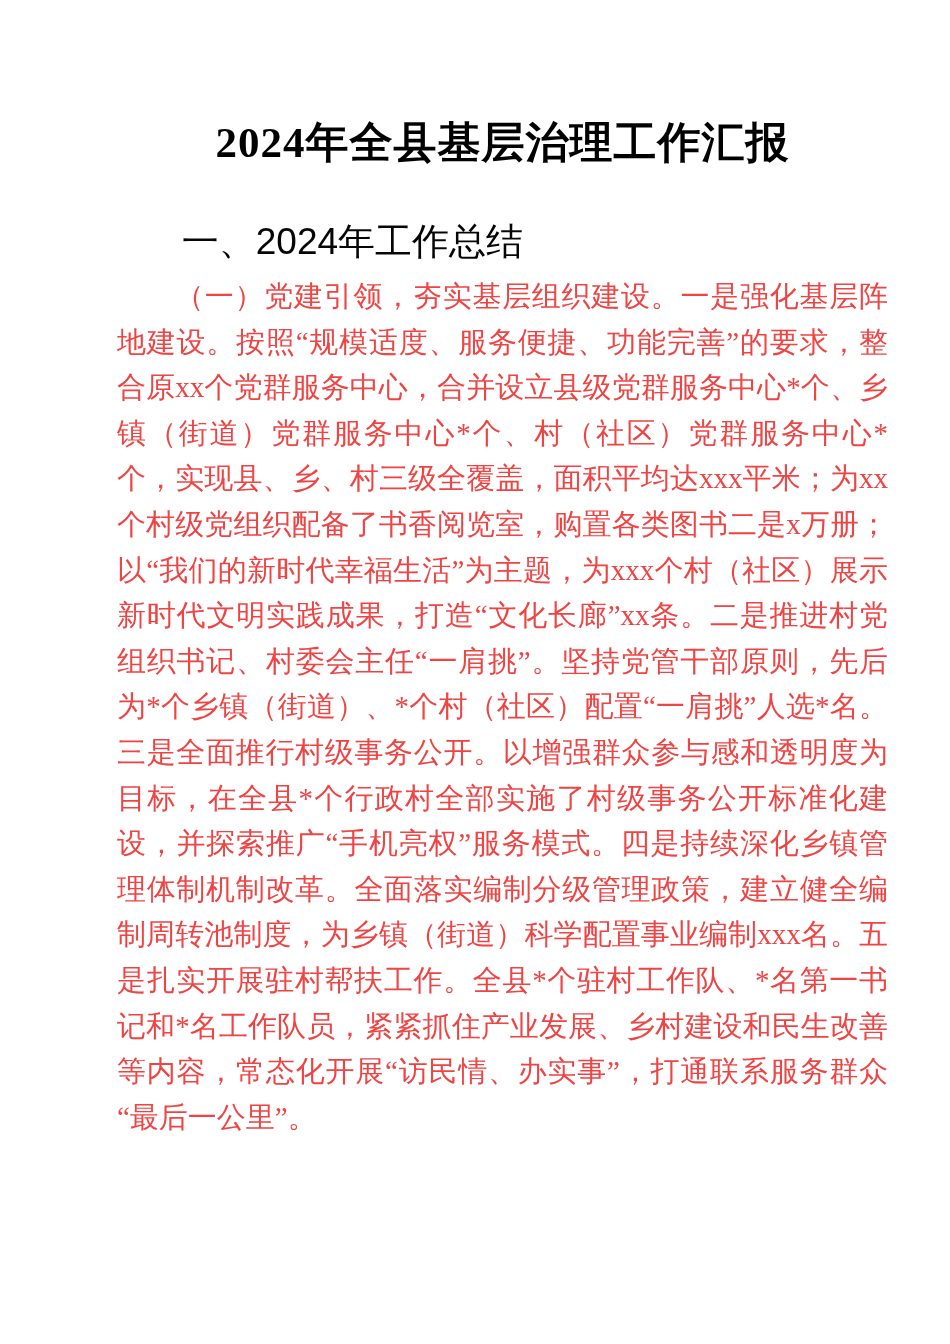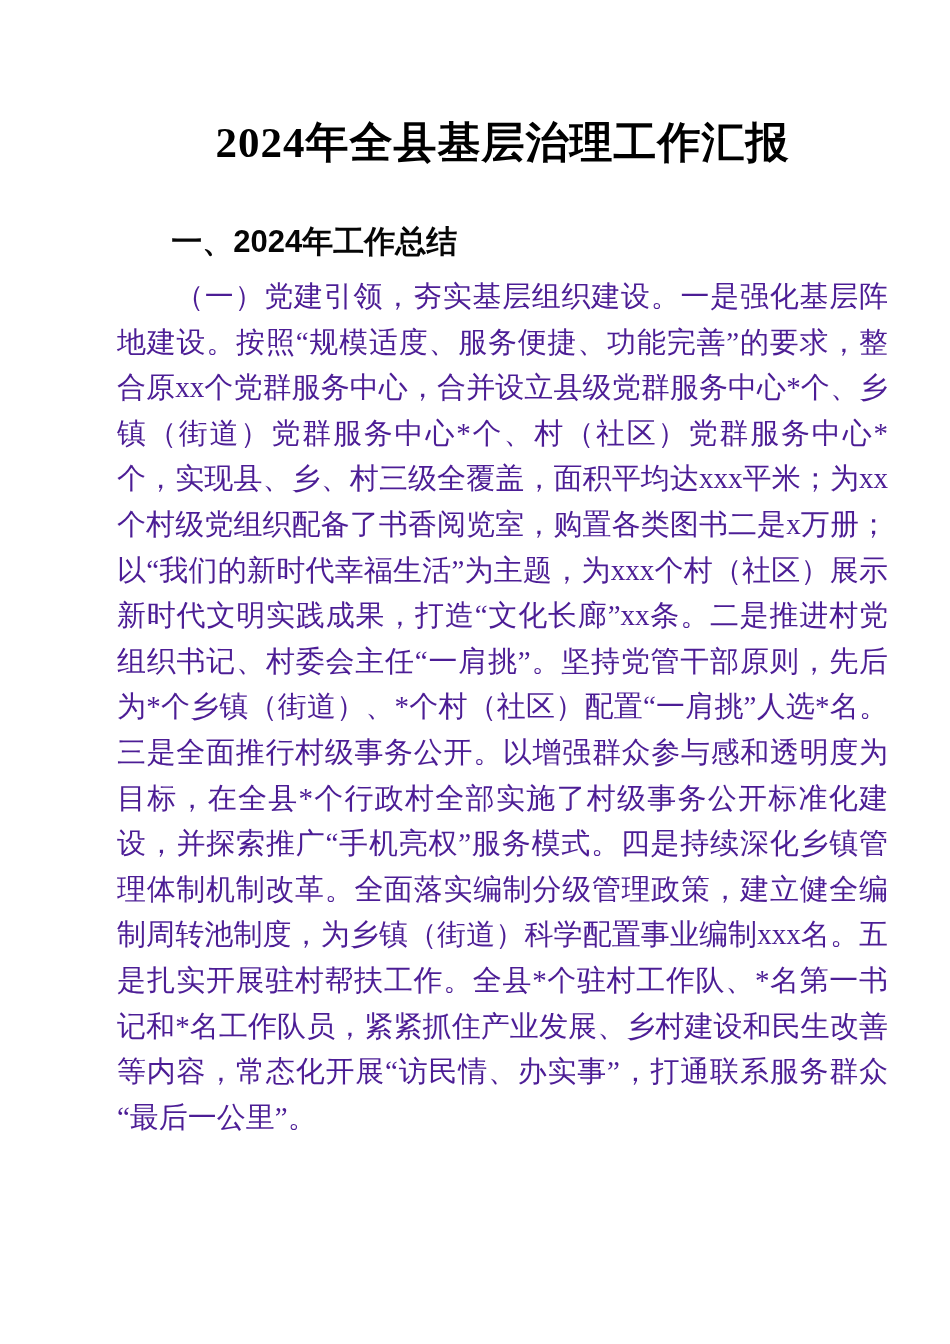--- a/index.html
+++ b/index.html
@@ -26,37 +26,37 @@
     font-weight: 700;
     line-height: 1.35;
     text-align: center;
     color: #000000;
     letter-spacing: 1px;
   }
 
   .section-heading {
     margin-top: 50px;
     font-family: "Liberation Sans", "DejaVu Sans", sans-serif;
-    font-size: 31px;
-    font-weight: 700;
+    font-size: 37px;
+    font-weight: 400;
     line-height: 40px;
     color: #060606;
     text-indent: 1.75em;
   }
 
   .body-text {
     margin-top: 12px;
   }
 
   .body-text p {
     font-family: "Liberation Serif", "DejaVu Serif", serif;
     font-size: 29px;
     font-weight: 400;
     line-height: 45.6px;
-    color: #4c1d95;
+    color: #ef4444;
     text-align: justify;
     text-indent: 2em;
   }
 </style>
 </head>
 <body>
 
 <div class="page">
 
   <h1 class="doc-title">2024年全县基层治理工作汇报</h1>

